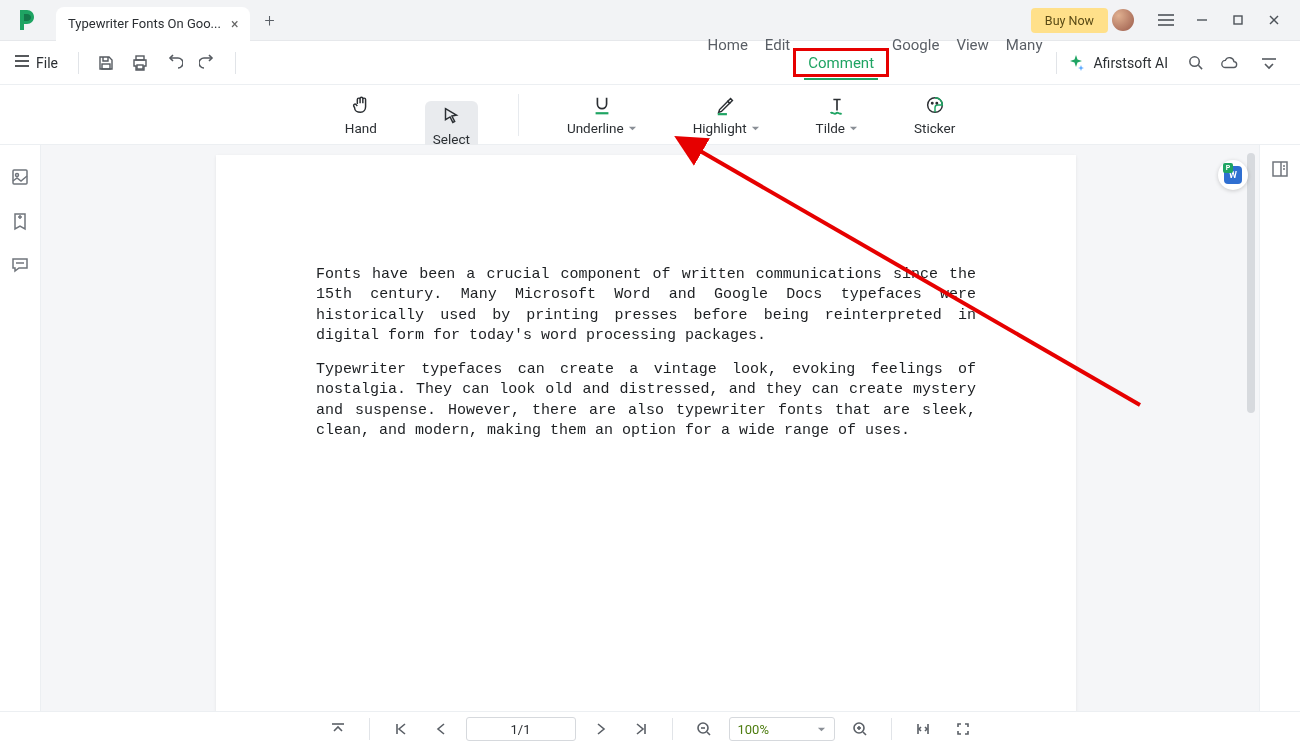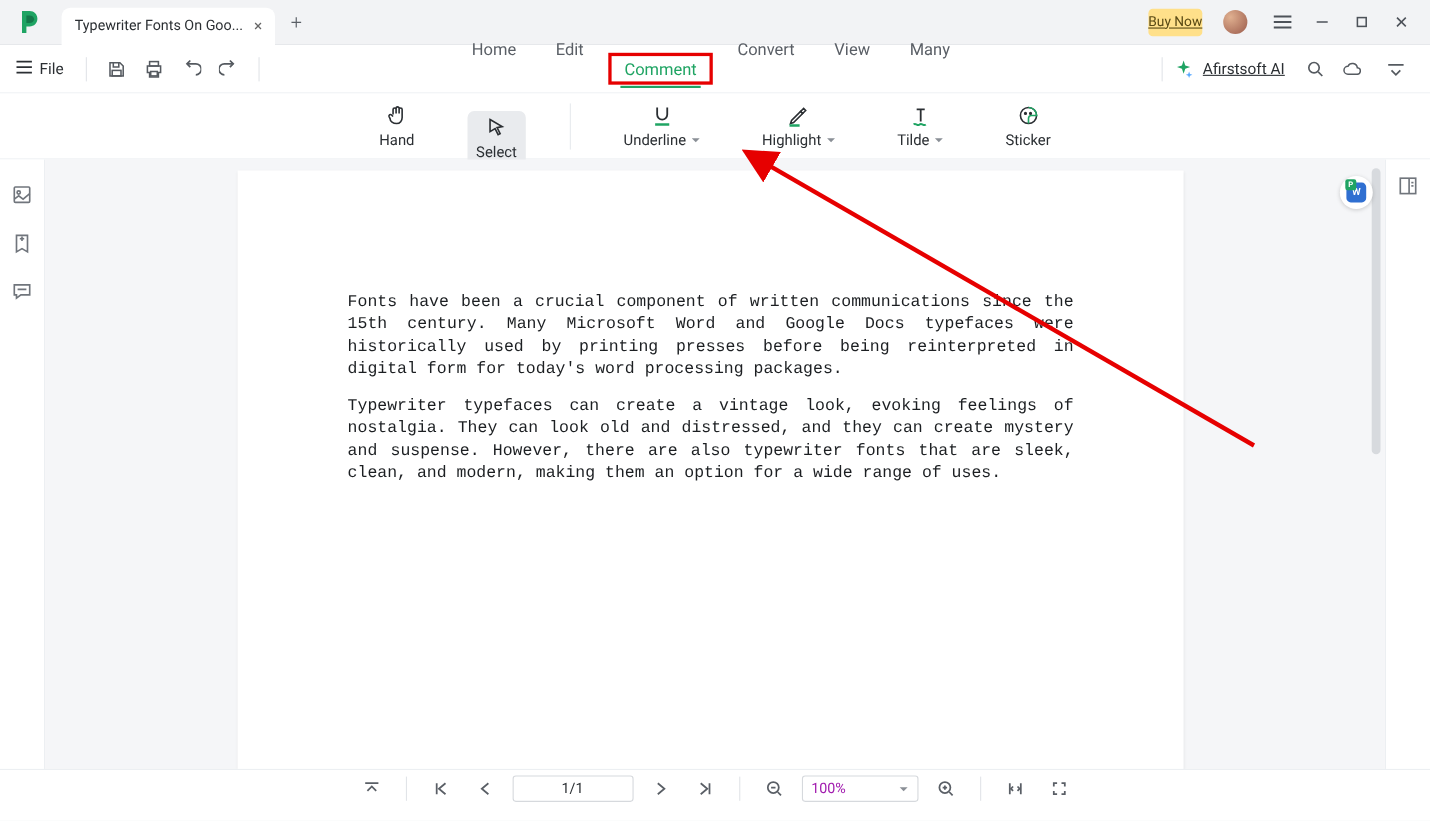--- a/index.html
+++ b/index.html
@@ -7,42 +7,42 @@
 
   
   .titlebar { height: 41px; background: #f2f3f5; display: flex; align-items: center; padding: 0 8px; border-bottom: 1px solid #e6e8eb; }
   .logo { width: 24px; height: 24px; margin: 0 18px 0 6px; }
   .logo svg { width: 24px; height: 24px; }
   .tab { height: 34px; background: #fff; border-radius: 8px 8px 0 0; display: flex; align-items: center; padding: 0 12px; margin-top: 7px; font-size: 13px; color: #2b2f33; max-width: 200px; }
   .tab-title { overflow: hidden; white-space: nowrap; text-overflow: ellipsis; flex: 1; }
   .tab-close { margin-left: 10px; font-size: 14px; color: #666; cursor: pointer; }
   .new-tab { margin-left: 14px; font-size: 18px; color: #5a5f66; font-weight: 300; }
   .title-spacer { flex: 1; }
-  .buy-now { background: #ffe08a; color: #5a4a15; font-size: 12.5px; padding: 5px 0; border-radius: 4px; margin-right: 19px; text-decoration: underline; }
+  .buy-now { background: #ffe08a; color: #5a4a15; font-size: 12.5px; padding: 5px 14px; border-radius: 4px; margin-right: 4px; }
   .avatar { width: 22px; height: 22px; border-radius: 50%; background: radial-gradient(circle at 30% 30%, #e0b090, #9a5a4a); margin-right: 14px; }
   .win-btn { width: 36px; height: 30px; display: flex; align-items: center; justify-content: center; color: #4d5259; }
   .win-btn svg { width: 14px; height: 14px; }
   .win-btn.ham svg { width: 18px; height: 14px; }
 
   
   .menubar { height: 44px; background: #fff; display: flex; align-items: center; padding: 0 14px; border-bottom: 1px solid #eceff2; }
   .file-btn { display: flex; align-items: center; font-size: 14px; color: #2b2f33; margin-right: 10px; cursor: pointer; }
   .file-btn .ham-ic { margin-right: 6px; }
   .file-btn .ham-ic svg { width: 16px; height: 14px; }
   .vdiv { width: 1px; height: 22px; background: #e1e4e8; margin: 0 10px; }
   .mini-btn { width: 34px; height: 34px; display: flex; align-items: center; justify-content: center; color: #555a60; cursor: pointer; }
   .mini-btn svg { width: 18px; height: 18px; }
-  .menubar .tabs-center { flex: 1; display: flex; justify-content: center; gap: 28px; }
+  .menubar .tabs-center { flex: 1; display: flex; justify-content: flex-end; gap: 9px; }
   .menu-item { font-size: 15px; color: #5a5f66; padding: 4px 4px; cursor: pointer; }
   .menu-item.active { color: #1fa463; position: relative; }
   .red-box { border: 3px solid #e60000; padding: 2px 8px; margin: 16px -10px; }
   .menu-item.active::after { content: ""; position: absolute; left: 0; right: 0; bottom: -4px; height: 2px; background: #1fa463; }
   .ai-block { display: flex; align-items: center; gap: 8px; margin-right: 10px; }
   .ai-star { width:18px; height:18px; }
-  .ai-name { font-size: 14px; color: #2b2f33; text-decoration: underline; }
+  .ai-name { font-size: 14px; color: #2b2f33; }
   .search-btn svg { width: 17px; height: 17px; }
   .right-end { display:flex; align-items:center; margin-left:auto; gap:6px; }
 
   
   .ribbon { height: 60px; background: #fff; display: flex; align-items: center; justify-content: center; gap: 40px; border-bottom: 1px solid #eceff2; padding: 0 20px; }
   .tool { display: flex; flex-direction: column; align-items: center; gap: 4px; padding: 4px 8px; border-radius: 6px; cursor: pointer; min-width: 48px; }
   .tool.selected { background: #e9ebee; margin-top: 22px; }
   .tool .ic { height: 22px; display: flex; align-items: center; }
   .tool .ic svg { width: 22px; height: 22px; }
   .tool-label { font-size: 13.5px; color: #2b2f33; display: flex; align-items: center; gap: 4px; }
@@ -60,25 +60,25 @@
   .page { position: absolute; left: 175px; top: 10px; width: 860px; height: 560px; background: #fff; box-shadow: 0 1px 3px rgba(0,0,0,0.08); padding: 110px 100px 40px 100px; }
   .page p { font-size: 15px; line-height: 1.35; color: #1c1f22; text-align: justify; margin-bottom: 14px; font-family: "Courier New", monospace; }
 
   .scrollbar-v { position: absolute; right: 4px; top: 8px; width: 8px; height: 260px; background: #d7dade; border-radius: 4px; }
 
   .floater { position: absolute; right: 52px; top: 160px; width: 30px; height: 30px; border-radius: 50%; background: #fff; box-shadow: 0 1px 4px rgba(0,0,0,0.18); display:flex; align-items:center; justify-content:center; }
   .floater .inner { width:18px; height:18px; border-radius:4px; background:#2f6fd1; display:flex; align-items:center; justify-content:center; color:#fff; font-size:9px; font-weight:600; }
   .floater .corner { position:absolute; top:3px; left:5px; width:10px; height:10px; background:#1fa463; border-radius:2px; display:flex; align-items:center; justify-content:center; color:#fff; font-size:7px; font-weight:700;}
 
   
-  .statusbar { position: absolute; bottom: 12px; left: 0; right: 0; height: 35px; background: #fff; border-top: 1px solid #eceff2; display: flex; align-items: center; justify-content: center; gap: 10px; }
+  .statusbar { position: absolute; bottom: 0; left: 0; right: 0; height: 35px; background: #fff; border-top: 1px solid #eceff2; display: flex; align-items: center; justify-content: center; gap: 10px; }
   .sbtn { width: 30px; height: 28px; display:flex; align-items:center; justify-content:center; color:#5a5f66; }
   .sbtn svg { width:16px; height:16px; }
   .page-input { width: 110px; height: 24px; border: 1px solid #d6d9dd; border-radius: 3px; font-size: 13px; text-align: center; color: #2b2f33; }
-  .zoom-input { width: 106px; height: 24px; border: 1px solid #d6d9dd; border-radius: 3px; font-size: 13px; padding: 0 8px; color: #a21caf; display:flex; align-items:center; justify-content:space-between; }
+  .zoom-input { width: 106px; height: 24px; border: 1px solid #d6d9dd; border-radius: 3px; font-size: 13px; padding: 0 8px; color: #4d7c0f; display:flex; align-items:center; justify-content:space-between; }
   .statusbar .vdiv { margin: 0 6px; }
 
   
   .arrow-svg { position: absolute; left: 0; top: 0; width: 1300px; height: 746px; pointer-events: none; }
 </style>
 </head>
 <body>
 
 <div class="titlebar">
   <div class="logo">
@@ -159,21 +159,21 @@
       </svg>
   </div>
   <div class="vdiv"></div>
 
   <div class="tabs-center">
     <span class="menu-item">Home</span>
     <span class="menu-item">Edit</span>
     <span class="red-box">
       <span class="menu-item active">Comment</span>
     </span>
-    <span class="menu-item">Convert</span>
+    <span class="menu-item">Google</span>
     <span class="menu-item">View</span>
     <span class="menu-item">Many</span>
   </div>
 
   <div class="vdiv"></div>
   <div class="ai-block">
     <svg class="ai-star" viewBox="0 0 18 18">
         <path fill="#1fa463" d="M9 1l1.5 4.5L15 7l-4.5 1.5L9 13l-1.5-4.5L3 7l4.5-1.5z"></path>
         <path fill="#5aa9ff" d="M14 11l.8 2.2L17 14l-2.2.8L14 17l-.8-2.2L11 14l2.2-.8z"></path>
       </svg>

